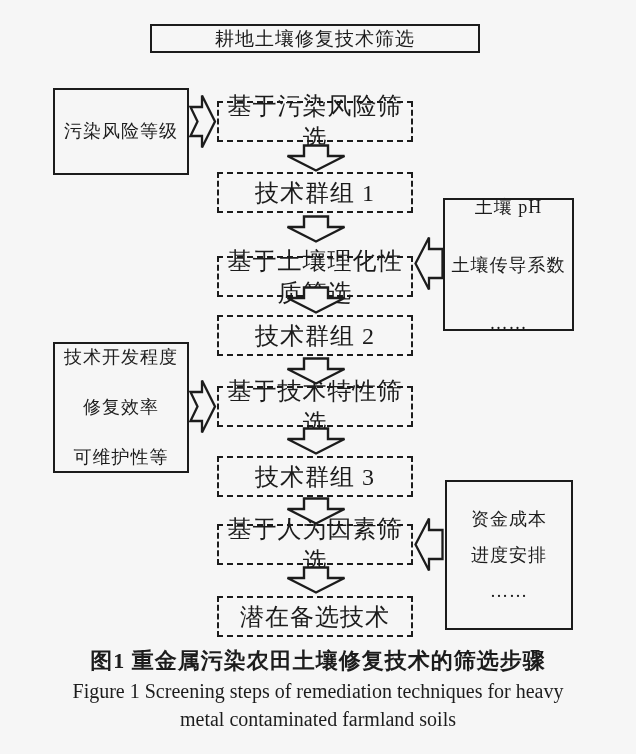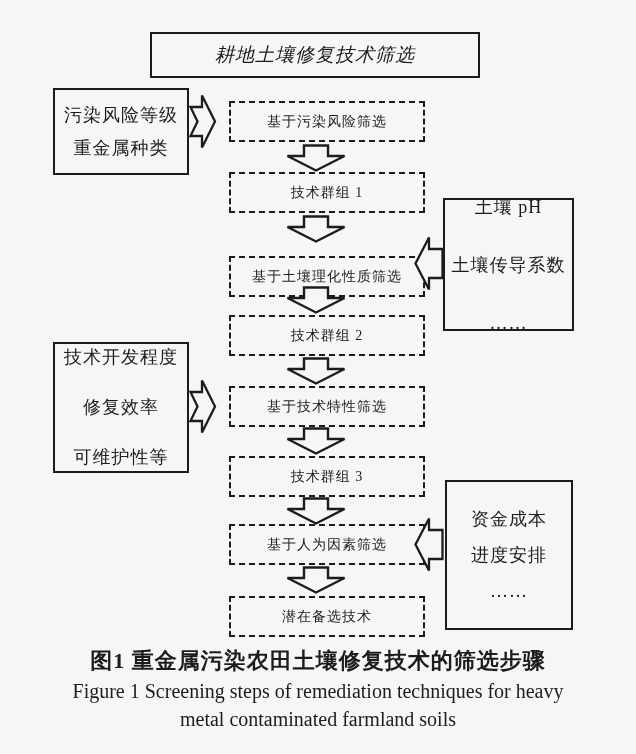--- a/index.html
+++ b/index.html
@@ -22,23 +22,23 @@
     justify-content:center;
     text-align:center;
     font-size:19px;
     letter-spacing:1px;
     color:#1c1c1c;
     background:#f6f6f6;
   }
   .solid{border:2.5px solid #1c1c1c;}
   .dashed{border:2.6px dashed #1c1c1c;}
 
-  .top-box{left:150px;top:32px;width:330px;height:46px;font-style:italic;}
+  .top-box{left:150px;top:24px;width:330px;height:29px;}
 
-  .step{left:217px;width:196px;height:41px;font-size:14px;margin-left:12px;}
+  .step{left:217px;width:196px;height:41px;font-size:24px;}
   .step-0{top:101px;}
   .step-1{top:172px;}
   .step-2{top:256px;}
   .step-3{top:315px;}
   .step-4{top:386px;}
   .step-5{top:456px;}
   .step-6{top:524px;}
   .step-7{top:596px;}
 
   .side{flex-direction:column;font-size:18px;line-height:33px;}
@@ -98,21 +98,20 @@
   </div>
   <div class="box dashed step step-6">
     <span>基于人为因素筛选</span>
   </div>
   <div class="box dashed step step-7">
     <span>潜在备选技术</span>
   </div>
 
   <div class="box solid side side-left-1">
     <span>污染风险等级</span>
-    <span>重金属种类</span>
   </div>
   <div class="box solid side side-right-1">
     <span>土壤 pH</span>
     <span>土壤传导系数</span>
     <span>……</span>
   </div>
   <div class="box solid side side-left-2">
     <span>技术开发程度</span>
     <span>修复效率</span>
     <span>可维护性等</span>

